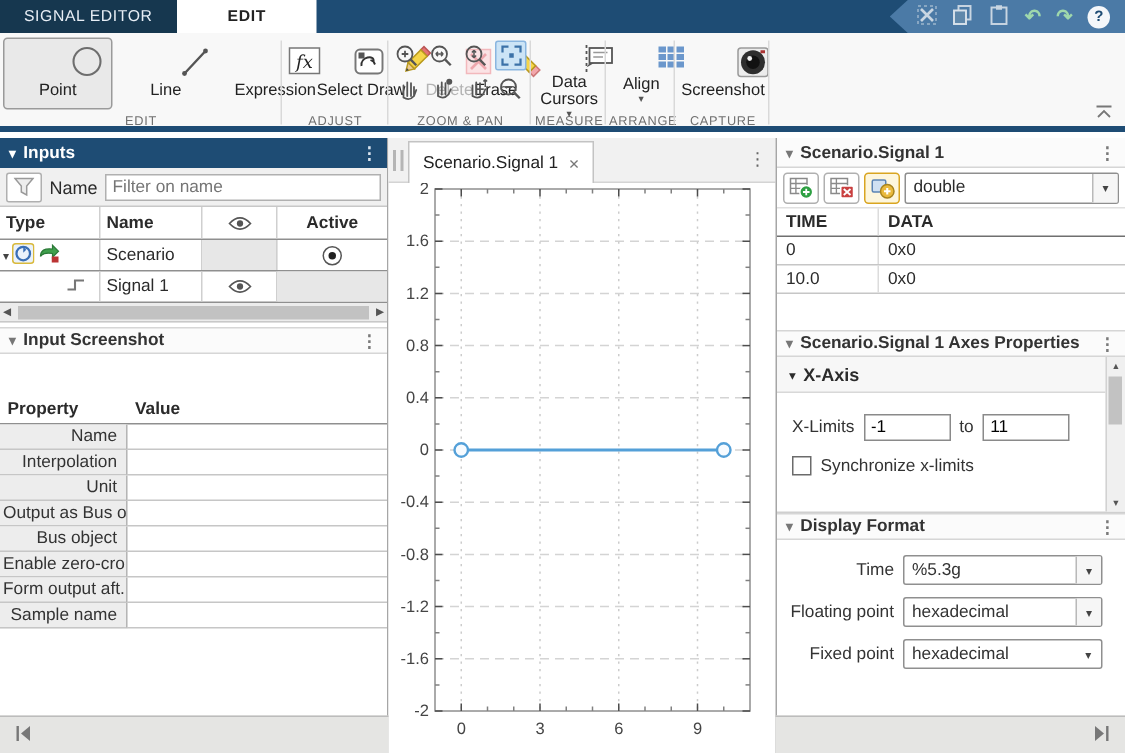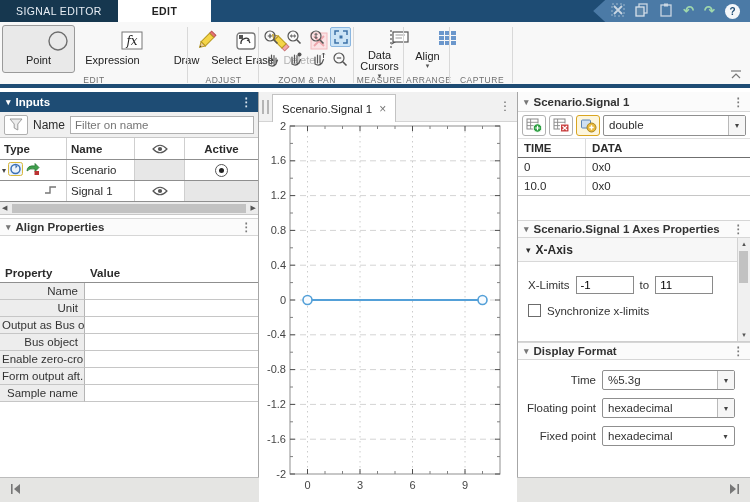--- a/index.html
+++ b/index.html
@@ -164,20 +164,30 @@
         <div class="bigbtn selected">
           <span class="ic">
             <svg width="24" height="24" viewBox="0 0 24 24">
                 <circle cx="12" cy="12" r="9" fill="none" stroke="#6e6e6e" stroke-width="1.4"></circle>
               </svg>
             </span>
           <span>Point</span>
         </div>
         <div class="bigbtn">
           <span class="ic">
+            <svg width="22" height="24" viewBox="0 0 22 24">
+                <line x1="4" y1="20" x2="18" y2="5" stroke="#555" stroke-width="1.6" stroke-linecap="round"></line>
+                <circle cx="4" cy="20" r="1.6" fill="#555"></circle>
+                <circle cx="18" cy="5" r="1.6" fill="#555"></circle>
+              </svg>
+            </span>
+          <span>Line</span>
+        </div>
+        <div class="bigbtn">
+          <span class="ic">
             <svg width="26" height="24" viewBox="0 0 26 24">
                 <rect x="3" y="3" width="20" height="17" fill="#fff" stroke="#777"></rect>
                 <text x="13" y="16" text-anchor="middle" font-size="12" font-style="italic" font-family="DejaVu Serif, serif" fill="#222">fx</text>
               </svg>
             </span>
           <span>Expression</span>
         </div>
         <div class="bigbtn">
           <span class="ic">
             <svg width="24" height="24" viewBox="0 0 24 24">
@@ -327,20 +337,32 @@
             </svg>
           </span>
         <span>Align</span>
         <span style="font-size:7px;color:#555;">▾</span>
       </div>
       <div class="grp-label">ARRANGE</div>
     </div>
     <div class="vsep" style="left:449px;"></div>
 
     <div class="grp" style="left:452px;width:60px;">
+      <div class="bigbtn" style="width:100%;padding:2px 0;">
+        <span class="ic">
+          <svg width="24" height="23" viewBox="0 0 24 23">
+              <rect x="2" y="2" width="20" height="19" rx="2" fill="#ececec" stroke="#9a9a9a"></rect>
+              <circle cx="12" cy="11.5" r="8" fill="#2e2e2e"></circle>
+              <circle cx="12" cy="11.5" r="4.5" fill="#111"></circle>
+              <circle cx="9.8" cy="9" r="1.6" fill="#f2f2f2"></circle>
+              <rect x="17" y="3.5" width="3" height="2" fill="#a33"></rect>
+            </svg>
+          </span>
+        <span>Screenshot</span>
+      </div>
       <div class="grp-label">CAPTURE</div>
     </div>
     <div class="vsep" style="left:512px;"></div>
 
     <span class="collapse-strip">
       <svg width="12" height="9" viewBox="0 0 12 9">
           <path d="M1 1 H11" stroke="#777" stroke-width="1.2"></path>
           <path d="M2 8 L6 4 L10 8" fill="none" stroke="#777" stroke-width="1.2"></path>
         </svg>
     </span>
@@ -420,31 +442,35 @@
     <div class="hscroll">
       <span>◀</span>
       <span class="hthumb"></span>
       <span>▶</span>
     </div>
 
     <div style="height:3px;"></div>
 
     <div class="phdr">
       <span class="caret" style="color:#777;">▾</span>
-      <span>Align Properties</span>
+      <span>Input Screenshot</span>
       <span class="dots">⋮</span>
     </div>
 
     <div class="ptable">
       <div class="prow hdr">
         <div>Property</div>
         <div>Value</div>
       </div>
       <div class="prow">
           <div class="plabel">Name</div>
+          <div class="pvalue"></div>
+        </div>
+      <div class="prow">
+          <div class="plabel">Interpolation</div>
           <div class="pvalue"></div>
         </div>
       <div class="prow">
           <div class="plabel">Unit</div>
           <div class="pvalue"></div>
         </div>
       <div class="prow">
           <div class="plabel">Output as Bus o...</div>
           <div class="pvalue"></div>
         </div>

